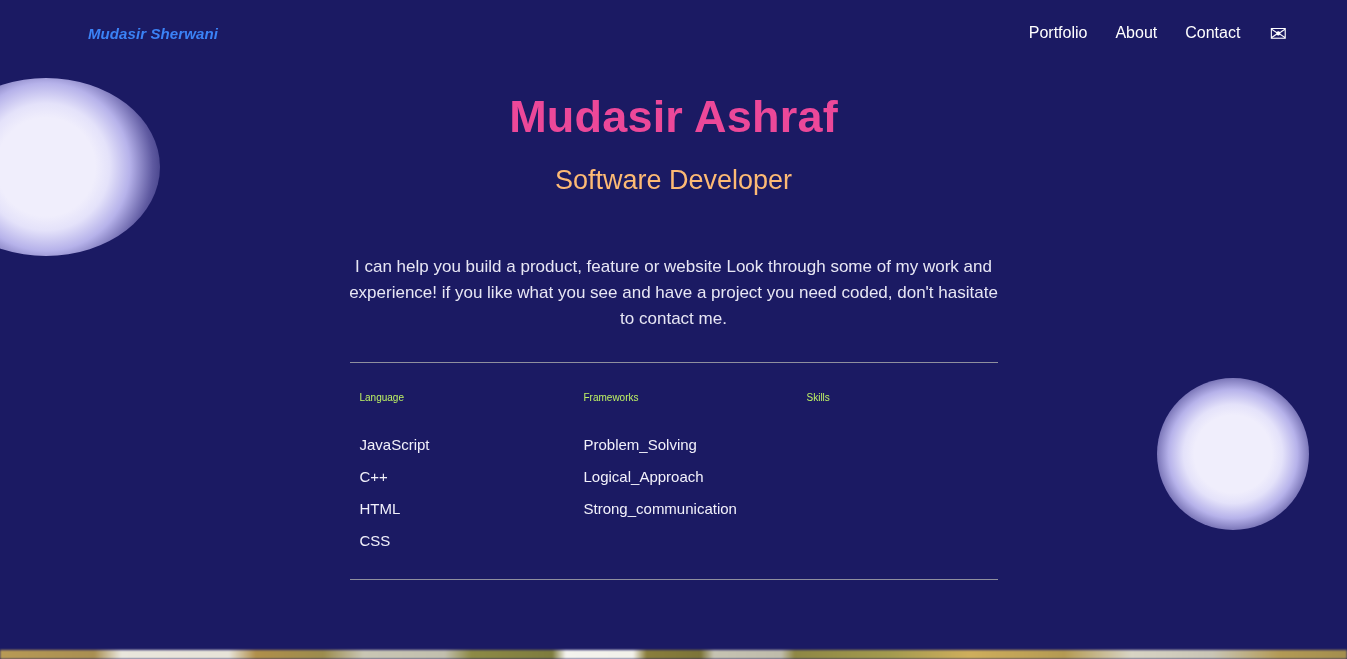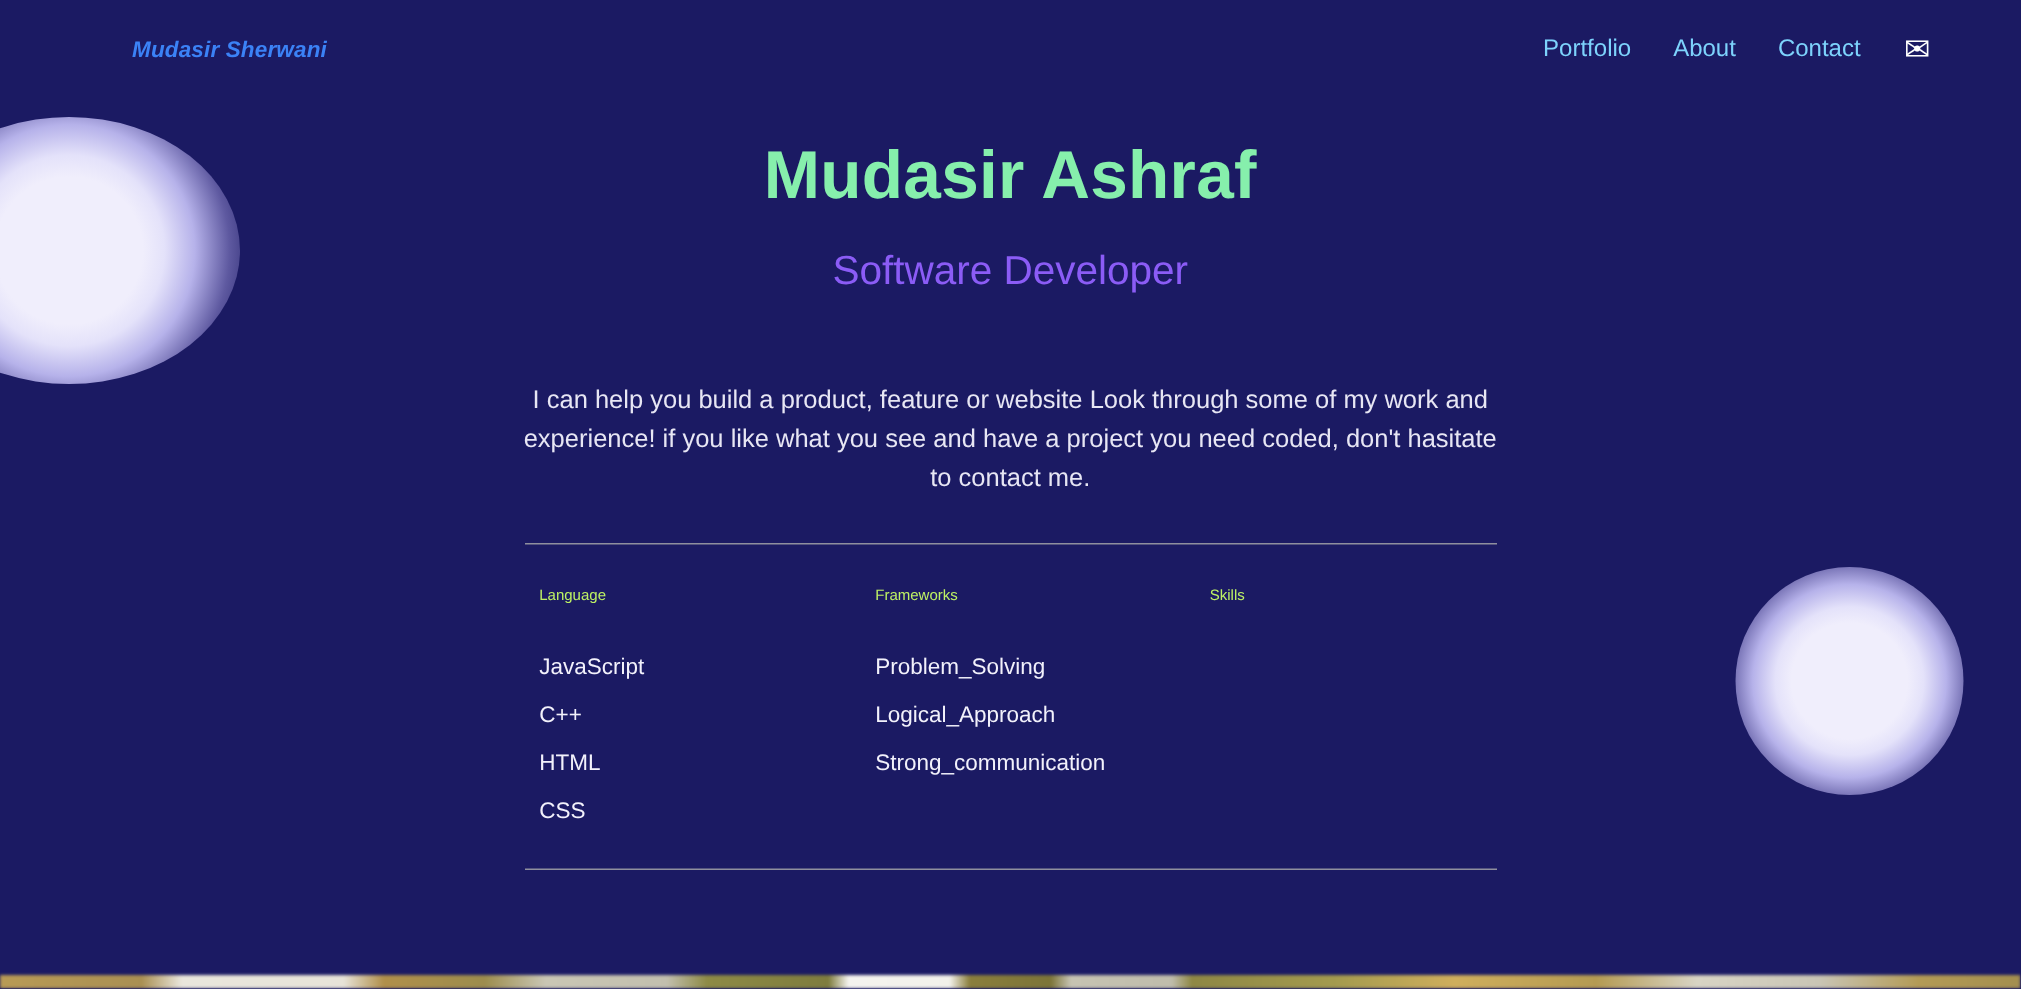--- a/index.html
+++ b/index.html
@@ -61,21 +61,21 @@
     letter-spacing: .1px;
     white-space: nowrap;
     font-style: italic;
   }
   .nav {
     display: flex;
     align-items: center;
     gap: 28px;
   }
   .nav-link {
-    color: #7dd3fc;
+    color: #ffffff;
     font-size: 16px;
     font-weight: 400;
     text-decoration: none;
     white-space: nowrap;
     cursor: pointer;
   }
   .nav-mail {
     display: inline-flex;
     align-items: center;
     justify-content: center;
@@ -88,29 +88,29 @@
 
   
   .hero {
     position: relative;
     z-index: 2;
     text-align: center;
     padding-top: 26px;
   }
   .hero-title {
     margin: 0;
-    color: #86efac;
+    color: #ec4899;
     font-size: 45px;
     font-weight: 700;
     line-height: 1.1;
     letter-spacing: .2px;
   }
   .hero-subtitle {
     margin: 24px 0 0 0;
-    color: #8b5cf6;
+    color: #fdba74;
     font-size: 27px;
     font-weight: 400;
     line-height: 1.1;
   }
   .hero-desc {
     margin: 59px auto 0 auto;
     width: 660px;
     color: #e7e6f4;
     font-size: 17px;
     font-weight: 400;

